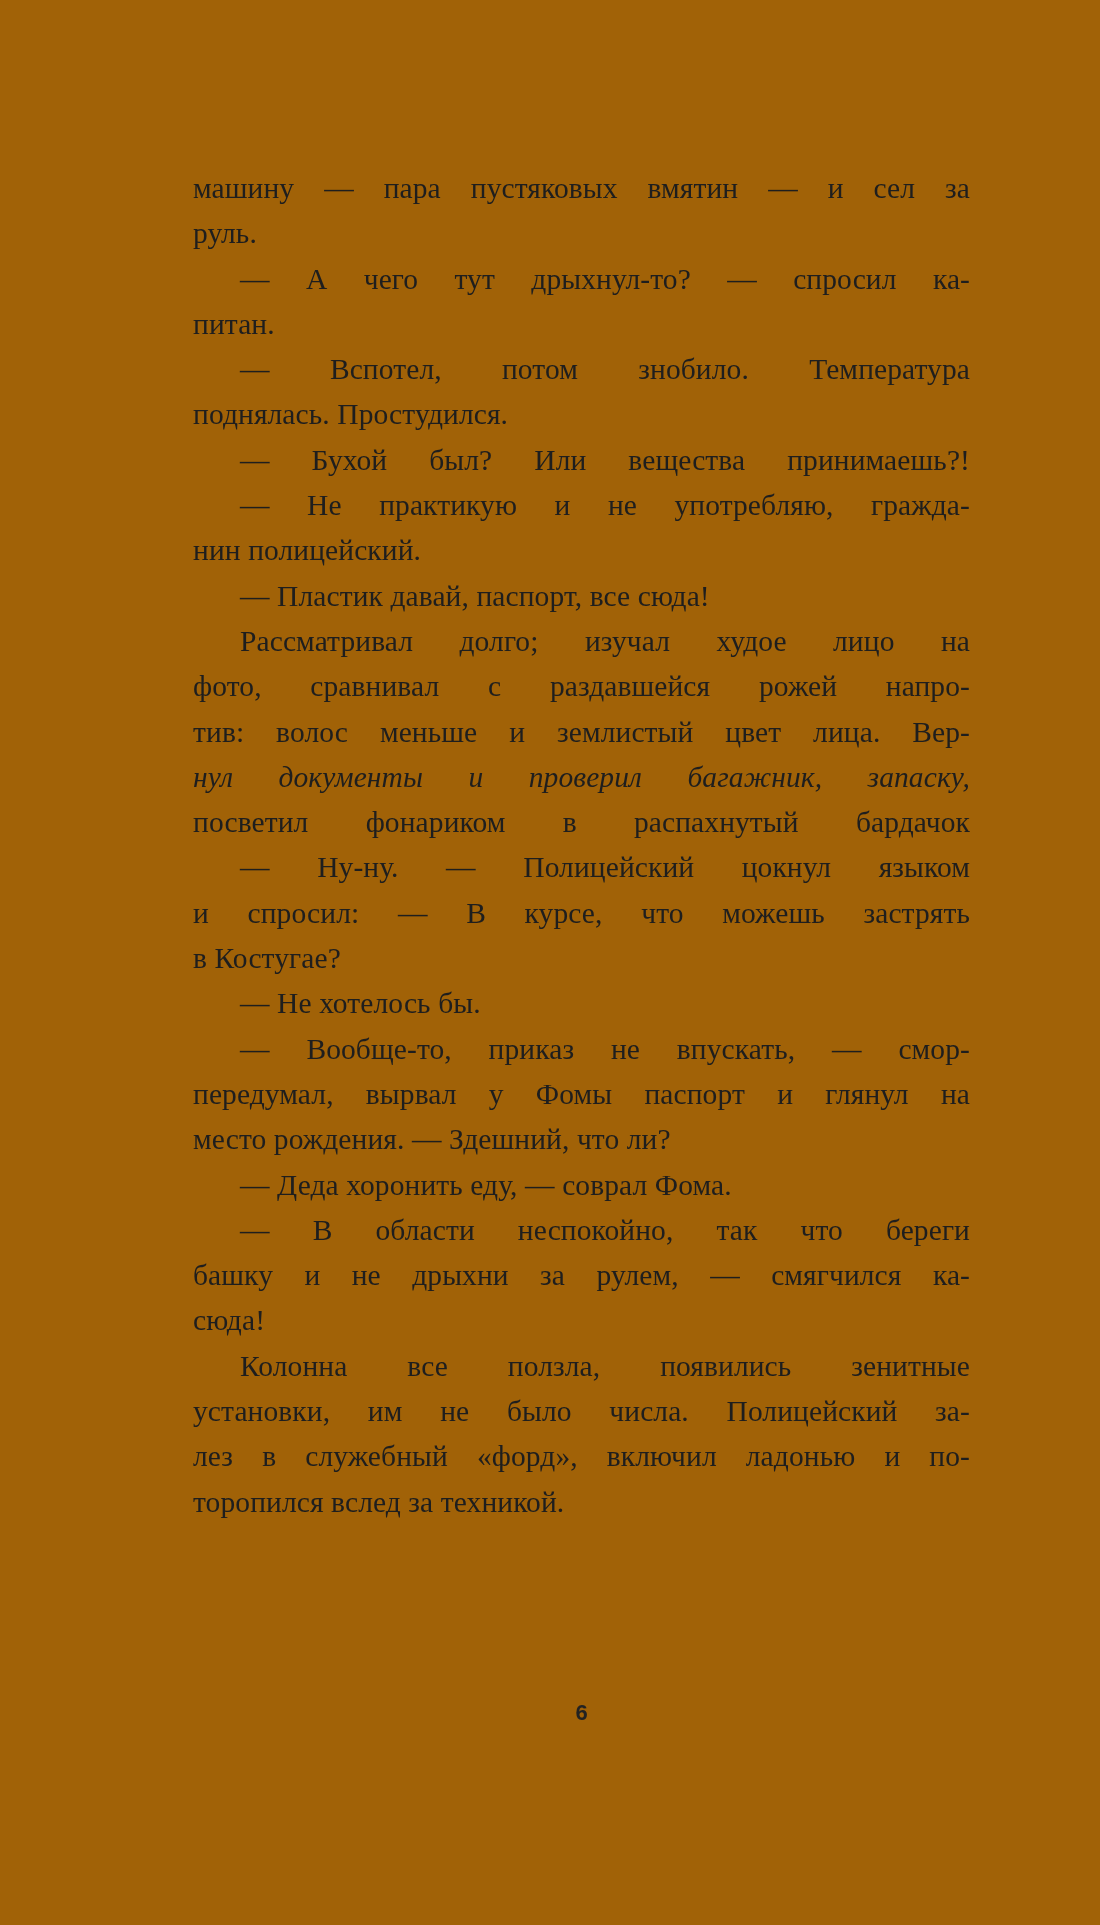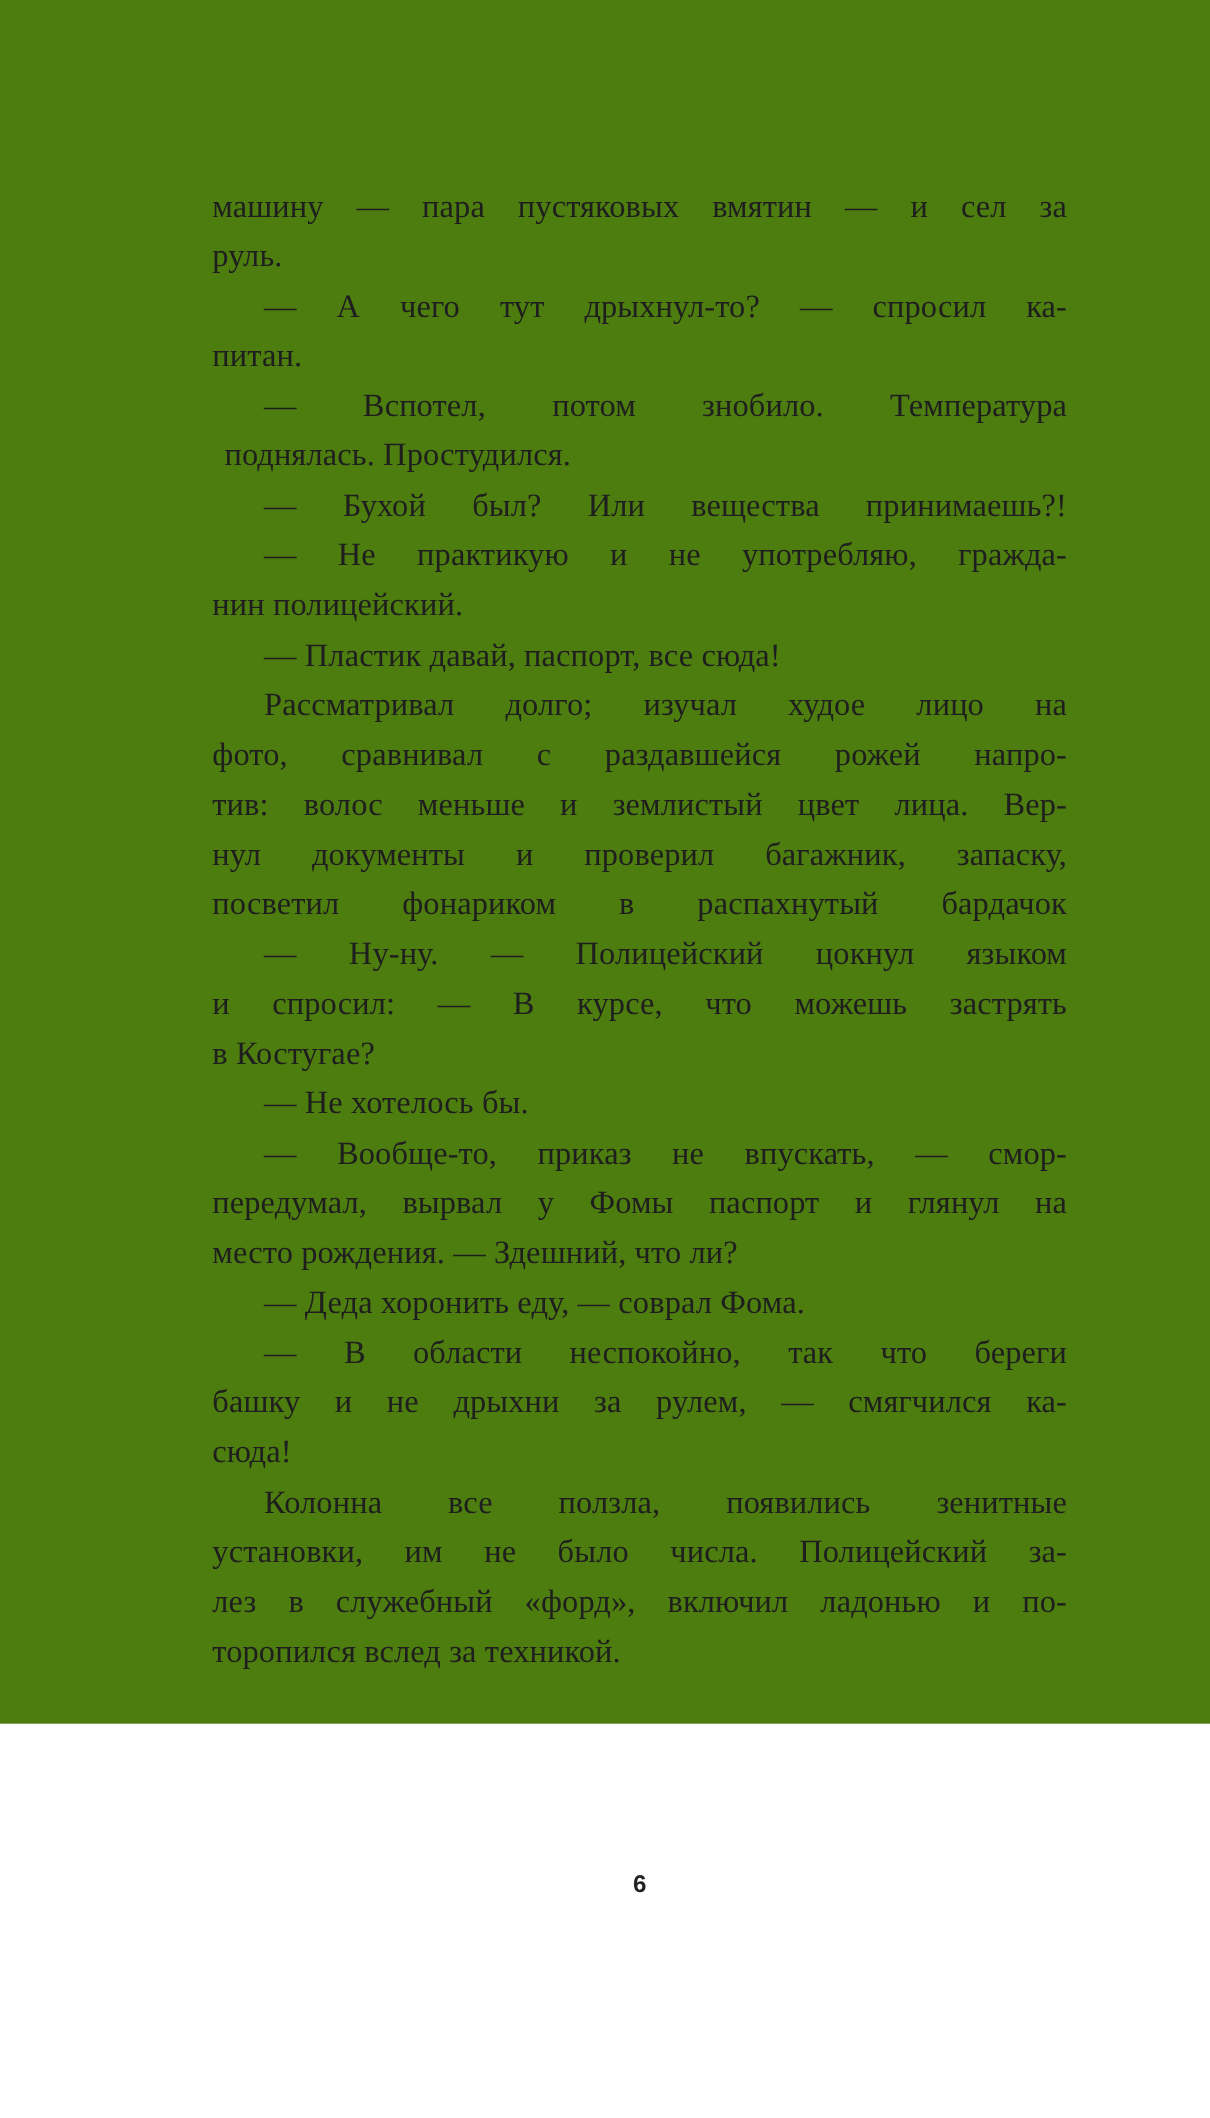--- a/index.html
+++ b/index.html
@@ -1,18 +1,18 @@
 <!DOCTYPE html>
 <html><head>
 <meta charset="utf-8">
 <style>
   html, body { margin: 0; padding: 0; background: #ffffff; }
   body { width: 1100px; height: 1925px; position: relative; overflow: hidden; }
   .page {
-    position: absolute; left: 0; top: 0; width: 1100px; height: 1567px; background: #4d7c0f;
+    position: absolute; left: 0; top: 0; width: 1100px; height: 1925px; background: #a16207;
   }
   .text-block {
     position: absolute; left: 193px; top: 166px; width: 777px;
     font-family: "Liberation Serif", "DejaVu Serif", serif;
     font-size: 29.5px; color: #1e1e1e;
     letter-spacing: 0.1px;
   }
   .line {
     height: 45.3px; line-height: 45.3px; white-space: nowrap;
     text-align: justify; text-align-last: justify;
@@ -29,29 +29,29 @@
 </head>
 <body>
 
 <div class="page">
   <div class="text-block">
     <div class="line" style="white-space: normal;">машину — пара пустяковых вмятин — и сел за</div>
     <div class="line last" style="white-space: nowrap;">руль.</div>
     <div class="line indent" style="white-space: normal;">— А чего тут дрыхнул-то? — спросил ка-</div>
     <div class="line last" style="white-space: nowrap;">питан.</div>
     <div class="line indent" style="white-space: normal;">— Вспотел, потом знобило. Температура</div>
-    <div class="line last" style="white-space: nowrap; margin-left: 11px;">поднялась. Простудился.</div>
+    <div class="line last" style="white-space: nowrap;">поднялась. Простудился.</div>
     <div class="line indent" style="white-space: normal;">— Бухой был? Или вещества принимаешь?!</div>
     <div class="line indent" style="white-space: normal;">— Не практикую и не употребляю, гражда-</div>
     <div class="line last" style="white-space: nowrap;">нин полицейский.</div>
     <div class="line indent last" style="white-space: nowrap;">— Пластик давай, паспорт, все сюда!</div>
     <div class="line indent" style="white-space: normal;">Рассматривал долго; изучал худое лицо на</div>
     <div class="line" style="white-space: normal;">фото, сравнивал с раздавшейся рожей напро-</div>
     <div class="line" style="white-space: normal;">тив: волос меньше и землистый цвет лица. Вер-</div>
-    <div class="line" style="white-space: normal;">нул документы и проверил багажник, запаску,</div>
+    <div class="line" style="white-space: normal; font-style: italic;">нул документы и проверил багажник, запаску,</div>
     <div class="line" style="white-space: normal;">посветил фонариком в распахнутый бардачок</div>
     <div class="line indent" style="white-space: normal;">— Ну-ну. — Полицейский цокнул языком</div>
     <div class="line" style="white-space: normal;">и спросил: — В курсе, что можешь застрять</div>
     <div class="line last" style="white-space: nowrap;">в Костугае?</div>
     <div class="line indent last" style="white-space: nowrap;">— Не хотелось бы.</div>
     <div class="line indent" style="white-space: normal;">— Вообще-то, приказ не впускать, — смор-</div>
     <div class="line" style="white-space: normal;">передумал, вырвал у Фомы паспорт и глянул на</div>
     <div class="line last" style="white-space: nowrap;">место рождения. — Здешний, что ли?</div>
     <div class="line indent last" style="white-space: nowrap;">— Деда хоронить еду, — соврал Фома.</div>
     <div class="line indent" style="white-space: normal;">— В области неспокойно, так что береги</div>

